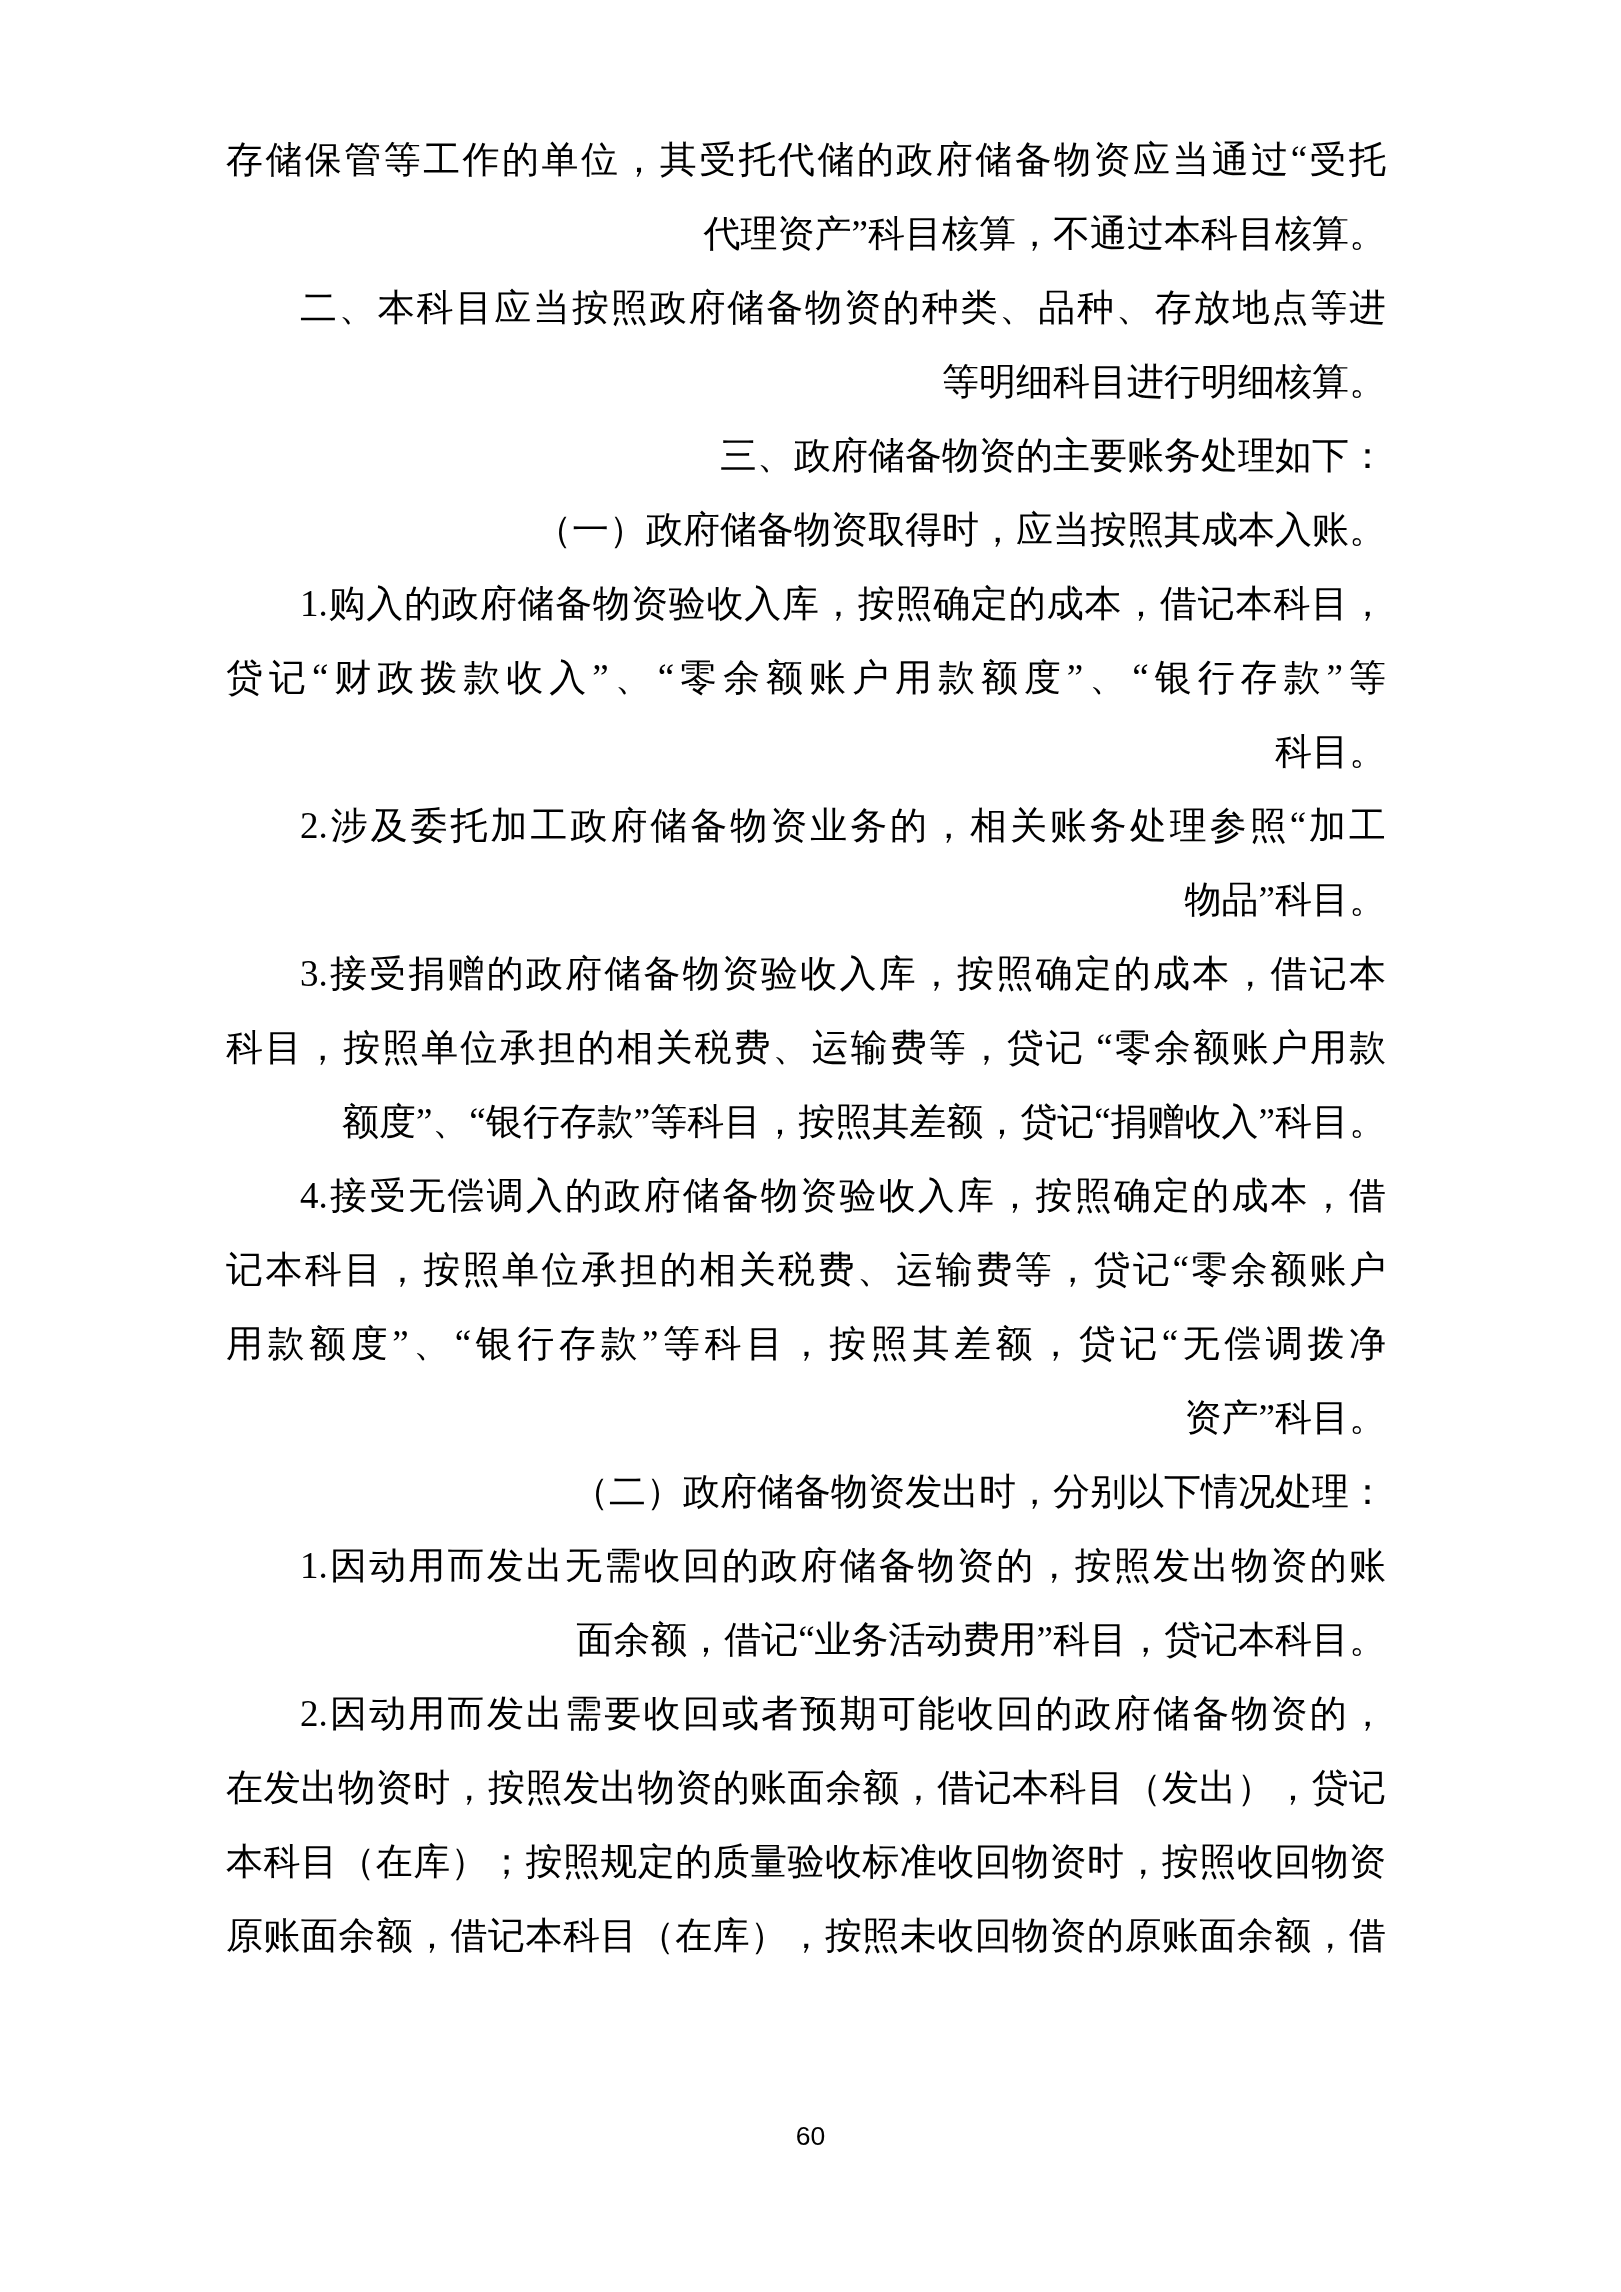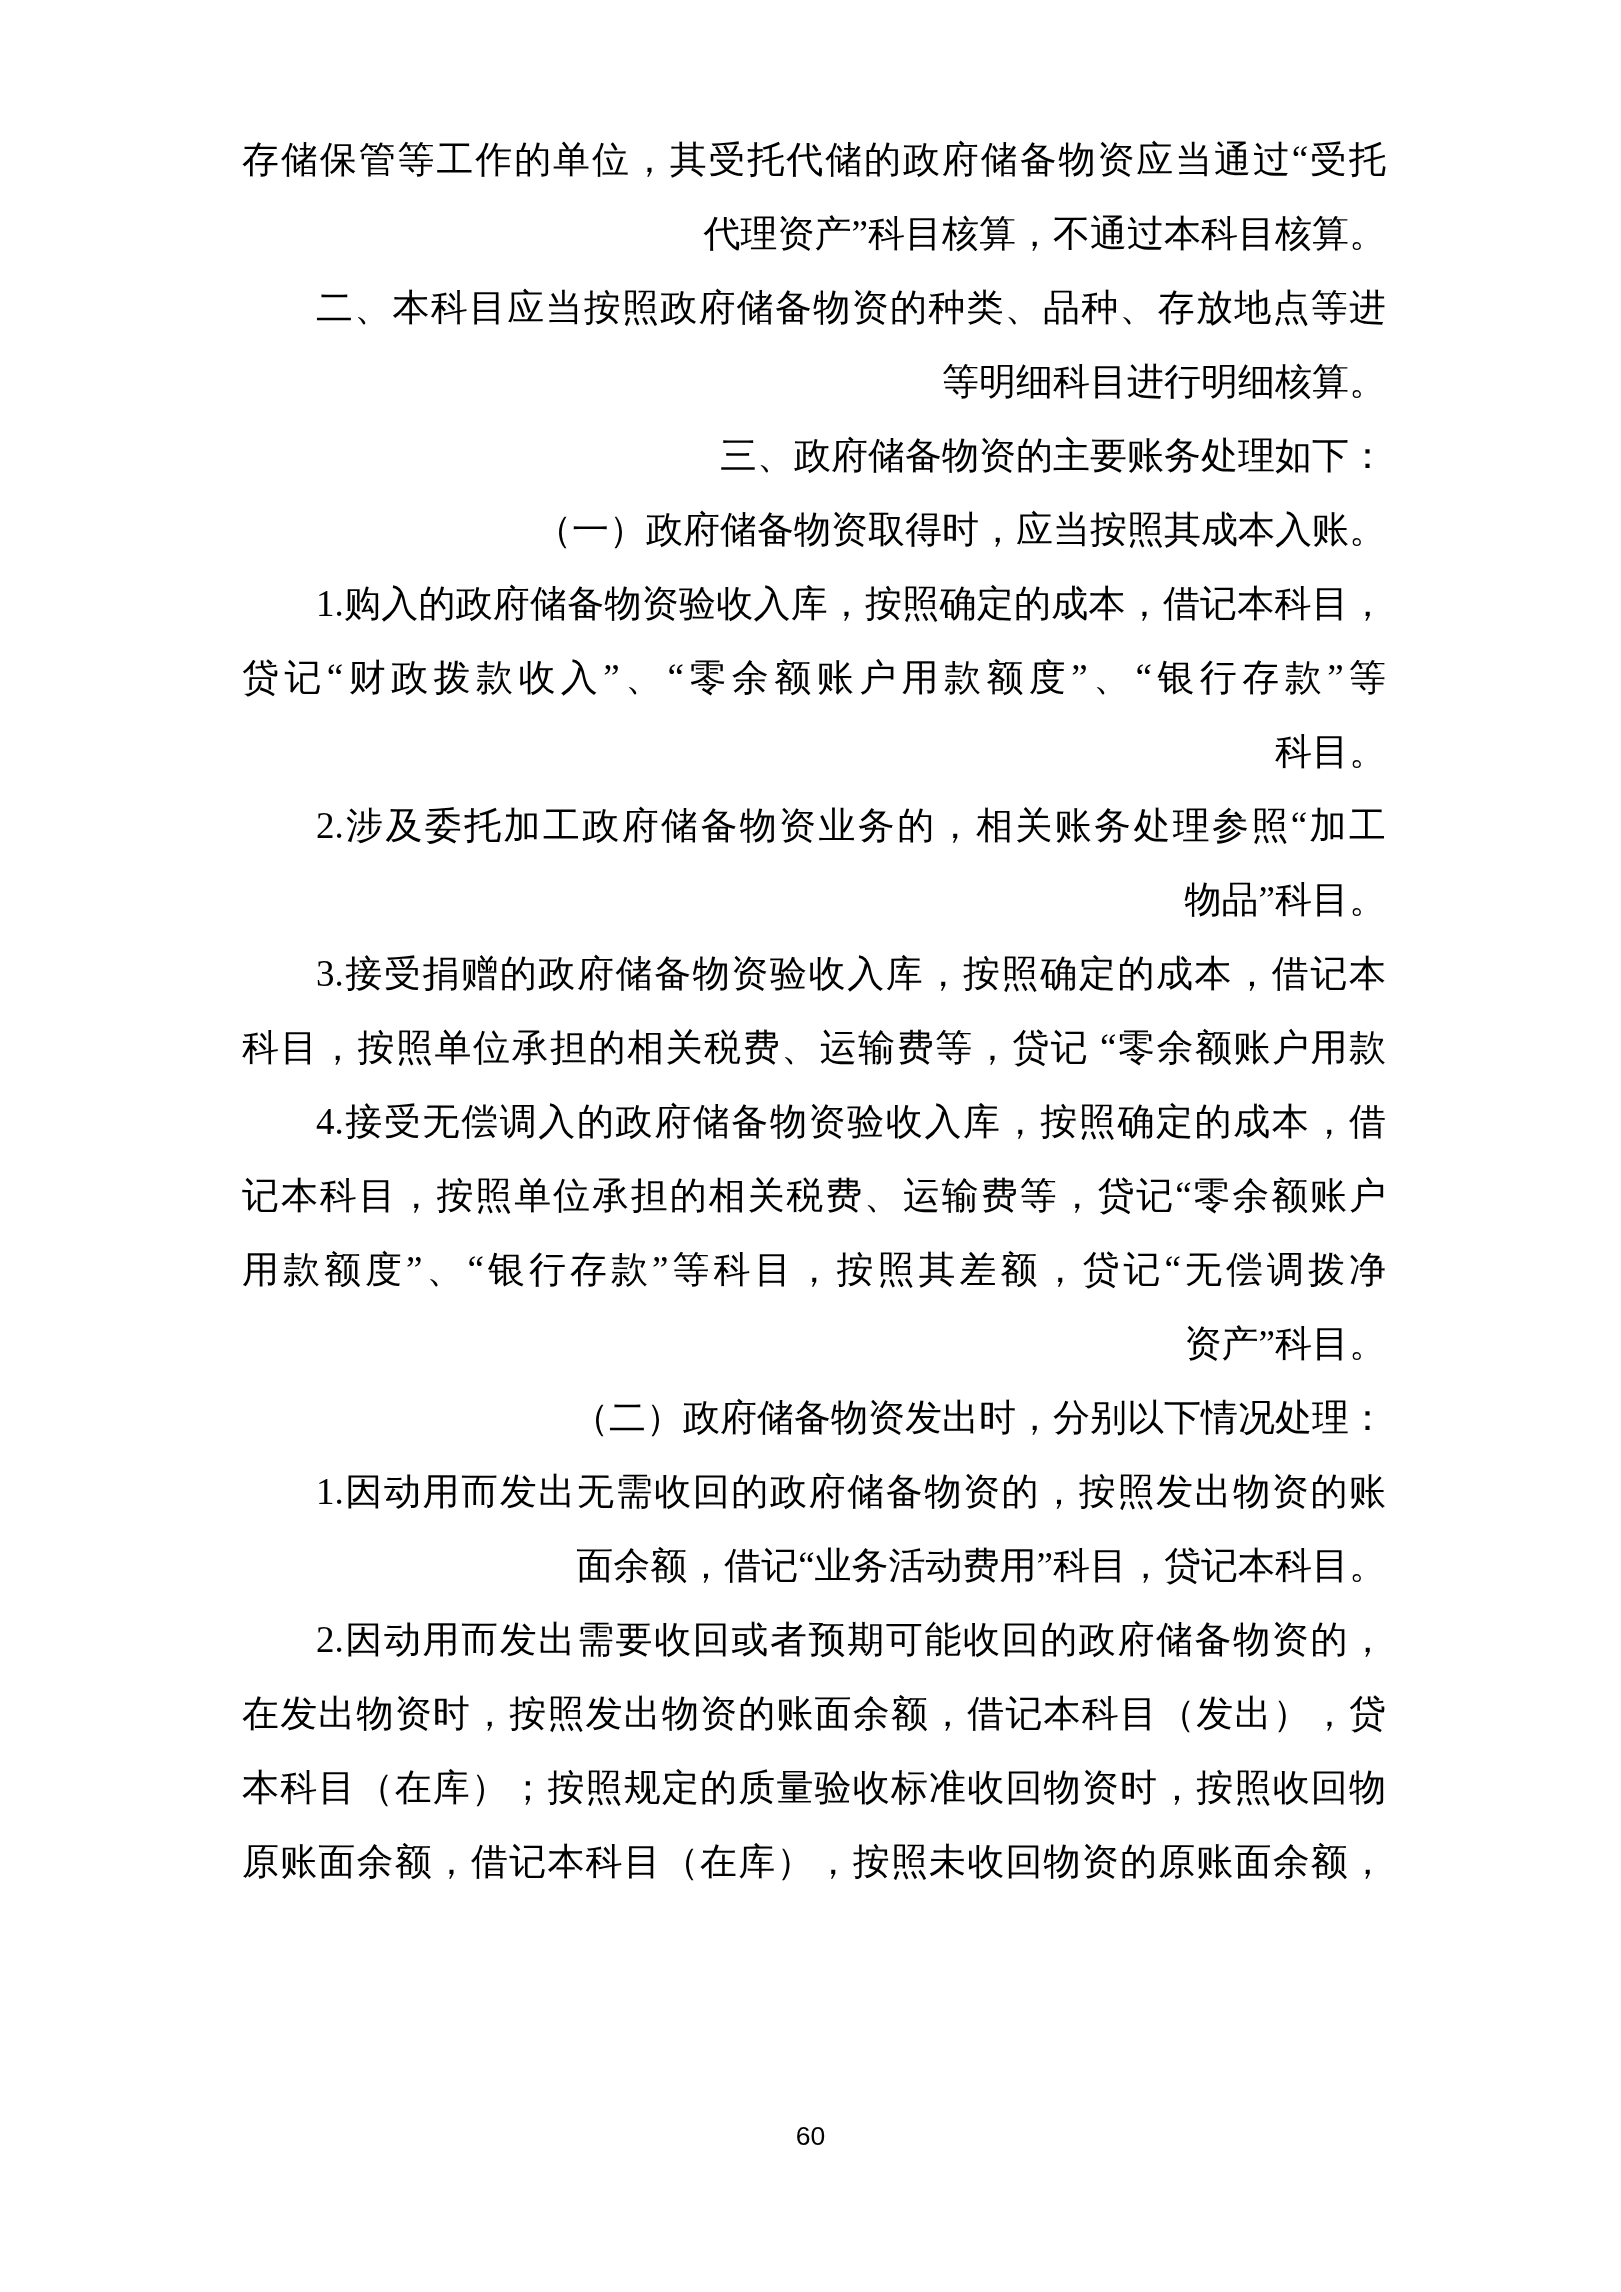--- a/index.html
+++ b/index.html
@@ -31,21 +31,20 @@
     line-height: 74px;
     height: 74px;
     text-align: right;
     word-break: break-all;
     overflow: hidden;
   }
   .line.just {
     text-align: justify;
     text-align-last: justify;
     text-justify: inter-character;
-    margin-left: 16px;
   }
   .line.indent {
     text-indent: 74px;
   }
   .footer {
     position: absolute;
     left: 0;
     top: 2117px;
     width: 100%;
     text-align: center;
@@ -66,20 +65,21 @@
       <div class="line">等明细科目进行明细核算。</div>
       <div class="line indent">三、政府储备物资的主要账务处理如下：</div>
       <div class="line indent">（一）政府储备物资取得时，应当按照其成本入账。</div>
       <div class="line indent just">1.购入的政府储备物资验收入库，按照确定的成本，借记本科目，</div>
       <div class="line just">贷记“财政拨款收入”、“零余额账户用款额度”、“银行存款”等</div>
       <div class="line">科目。</div>
       <div class="line indent just">2.涉及委托加工政府储备物资业务的，相关账务处理参照“加工</div>
       <div class="line">物品”科目。</div>
       <div class="line indent just">3.接受捐赠的政府储备物资验收入库，按照确定的成本，借记本</div>
       <div class="line just">科目，按照单位承担的相关税费、运输费等，贷记 “零余额账户用款</div>
+      <div class="line">额度”、“银行存款”等科目，按照其差额，贷记“捐赠收入”科目。</div>
       <div class="line indent just">4.接受无偿调入的政府储备物资验收入库，按照确定的成本，借</div>
       <div class="line just">记本科目，按照单位承担的相关税费、运输费等，贷记“零余额账户</div>
       <div class="line just">用款额度”、“银行存款”等科目，按照其差额，贷记“无偿调拨净</div>
       <div class="line">资产”科目。</div>
       <div class="line indent">（二）政府储备物资发出时，分别以下情况处理：</div>
       <div class="line indent just">1.因动用而发出无需收回的政府储备物资的，按照发出物资的账</div>
       <div class="line">面余额，借记“业务活动费用”科目，贷记本科目。</div>
       <div class="line indent just">2.因动用而发出需要收回或者预期可能收回的政府储备物资的，</div>
       <div class="line just">在发出物资时，按照发出物资的账面余额，借记本科目（发出），贷记</div>
       <div class="line just">本科目（在库）；按照规定的质量验收标准收回物资时，按照收回物资</div>

